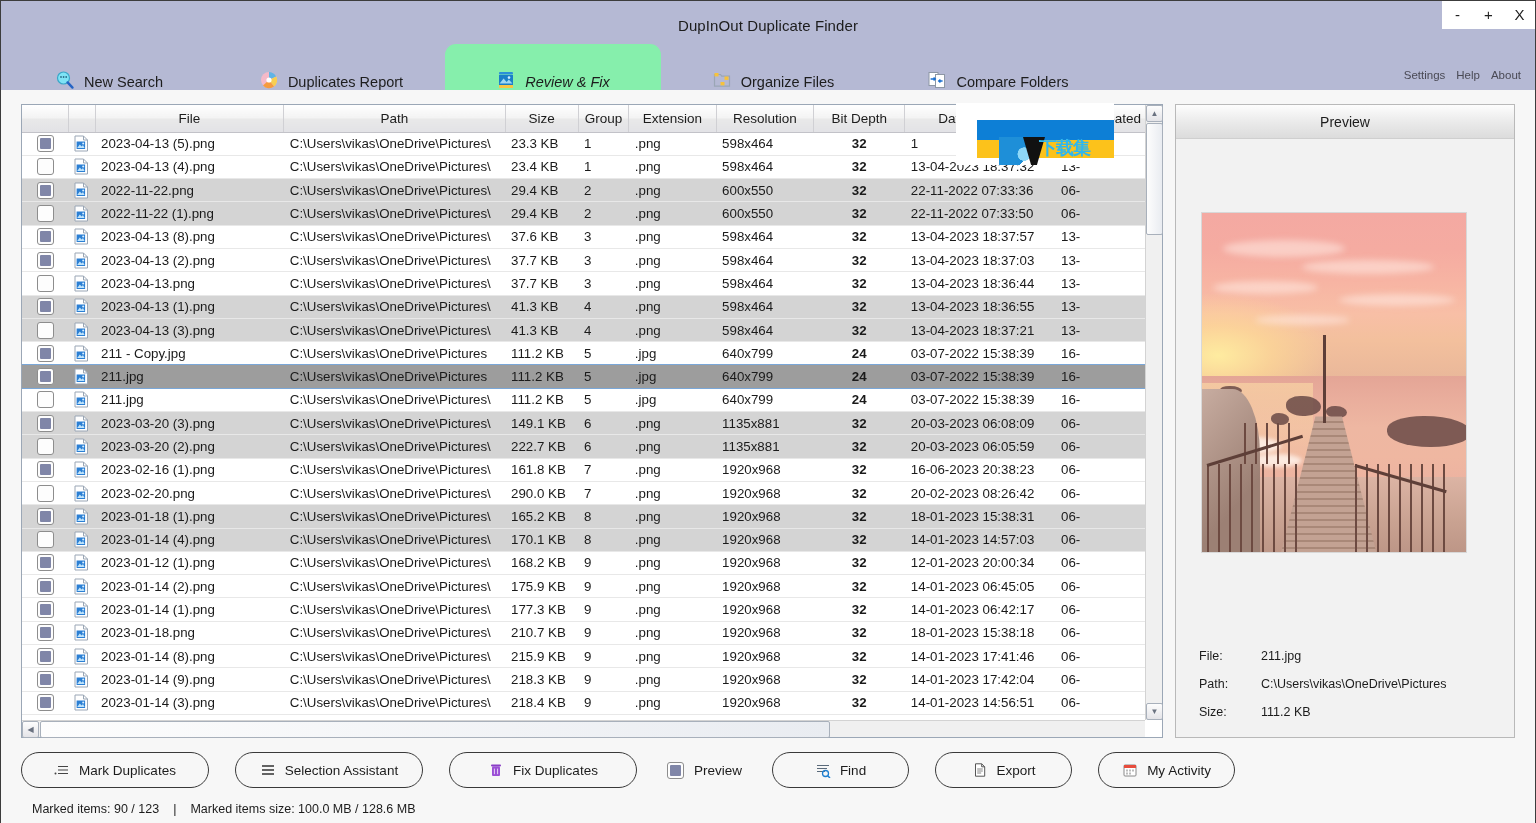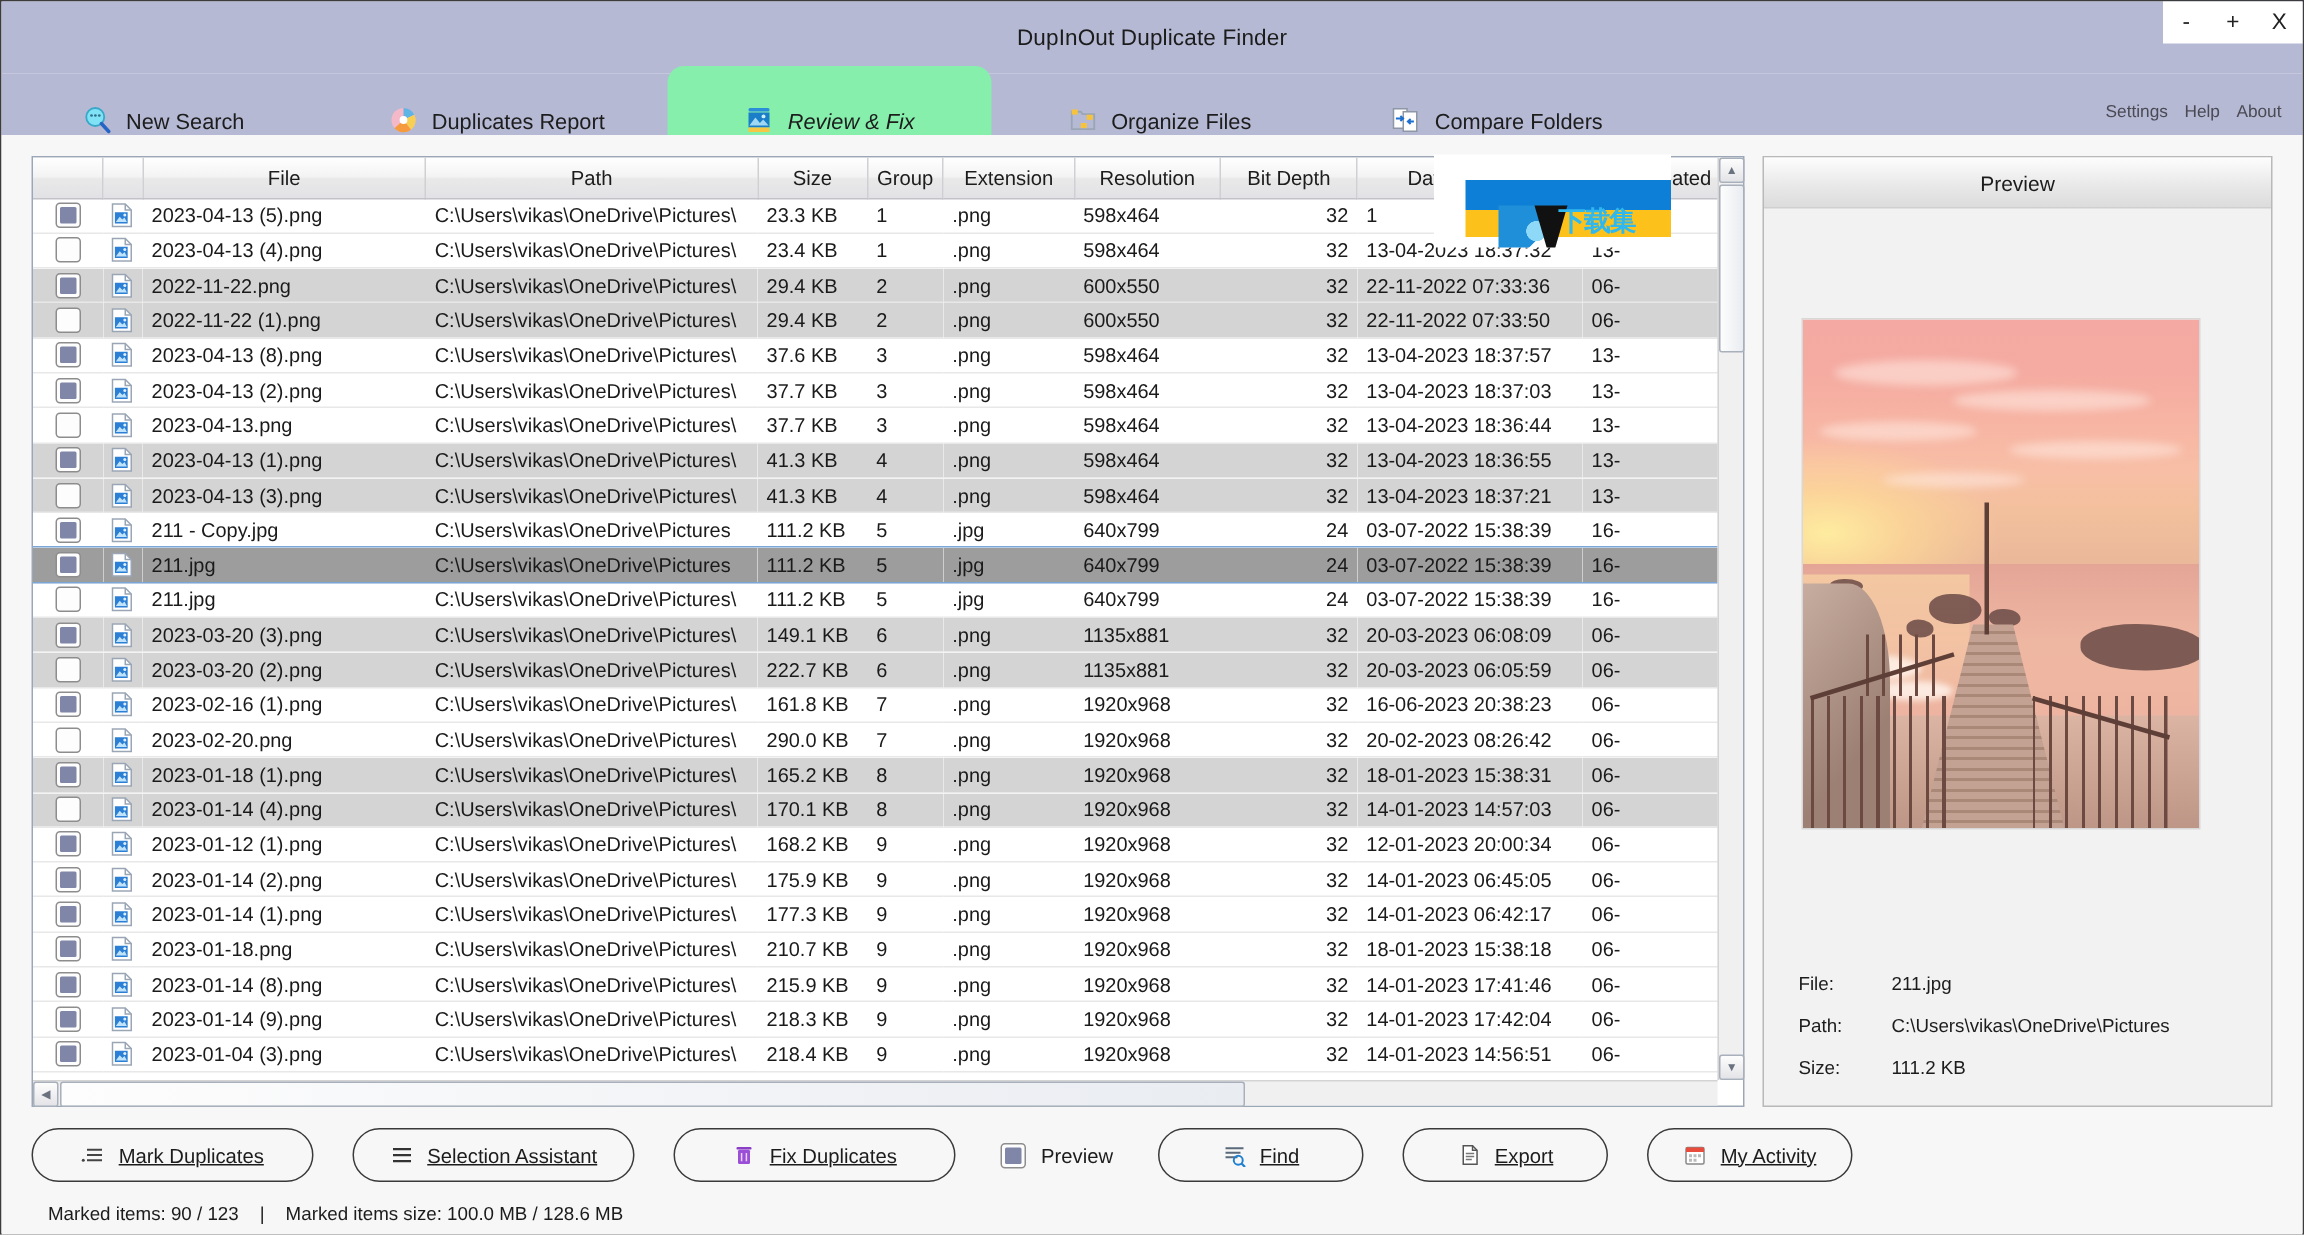--- a/index.html
+++ b/index.html
@@ -116,21 +116,21 @@
   tr.sel { outline: 1px solid #7aa7d8; }
 
   .c-chk   { width: 46px;  padding: 0 !important; text-align: center; }
   .c-ico   { width: 26px;  padding: 0 !important; text-align: center; }
   .c-file  { width: 186px; text-align: left; }
   .c-path  { width: 218px; text-align: left; }
   .c-size  { width: 72px;  text-align: left; }
   .c-grp   { width: 50px;  text-align: left; }
   .c-ext   { width: 86px;  text-align: left; }
   .c-res   { width: 96px;  text-align: left; }
-  .c-bit   { width: 90px;  text-align: right; }
+  .c-bit   { width: 90px;  text-align: center; font-weight: bold; }
   .c-dm    { width: 148px; text-align: left; }
   .c-dc    { width: 90px;  text-align: left; }
 
   .chk {
     width: 17px; height: 17px; display: inline-block;
     border: 1px solid #8d8d8d; border-radius: 3px;
     background: #fdfdfd; position: relative; vertical-align: middle;
   }
   .chk.on::after {
     content: ""; position: absolute; inset: 2px;
@@ -292,21 +292,20 @@
   .tbtn {
     height: 36px;
     border: 1px solid #3a3a3a;
     border-radius: 18px;
     background: #f7f7f7;
     display: flex; align-items: center; justify-content: center;
     gap: 9px;
     font-size: 13.5px; color: #1c1c1c;
     padding: 16px 18px;
     cursor: default;
-    text-decoration: underline;
   }
   .tbtn.w1 { width: 188px; }
   .tbtn.w2 { width: 188px; }
   .tbtn.w3 { width: 188px; }
   .tbtn.w4 { width: 137px; }
   .tbtn.w5 { width: 188px; }
   .tbtn.w6 { width: 137px; }
   .tbtn.w7 { width: 137px; }
   .plain-preview {
     display: flex; align-items: center; gap: 10px;
@@ -885,21 +884,21 @@
                 </tr>
                 <tr>
                   <td class="c-chk"><span class="chk on"></span></td>
                   <td class="c-ico"><svg class="fico" viewBox="0 0 15 17">
                       <path d="M1 1h8.5l4 4v11H1z" fill="#fff" stroke="#9aa6b5" stroke-width="1"></path>
                       <path d="M9.5 1v4h4" fill="none" stroke="#9aa6b5" stroke-width="1"></path>
                       <rect x="2.6" y="6.5" width="8.5" height="7.5" fill="#2b7fd4"></rect>
                       <path d="M3.2 13 L5.8 9.5 L7.6 11.4 L9 10 L10.6 13 Z" fill="#bfe3fa"></path>
                       <circle cx="9.2" cy="8.4" r="1" fill="#dff1ff"></circle>
                     </svg></td>
-                  <td class="c-file">2023-01-04 (3).png</td>
+                  <td class="c-file">2023-01-14 (3).png</td>
                   <td class="c-path">C:\Users\vikas\OneDrive\Pictures\</td>
                   <td class="c-size">218.4 KB</td>
                   <td class="c-grp">9</td>
                   <td class="c-ext">.png</td>
                   <td class="c-res">1920x968</td>
                   <td class="c-bit">32</td>
                   <td class="c-dm">14-01-2023 14:56:51</td>
                   <td class="c-dc">06-</td>
                 </tr>
               </tbody>

